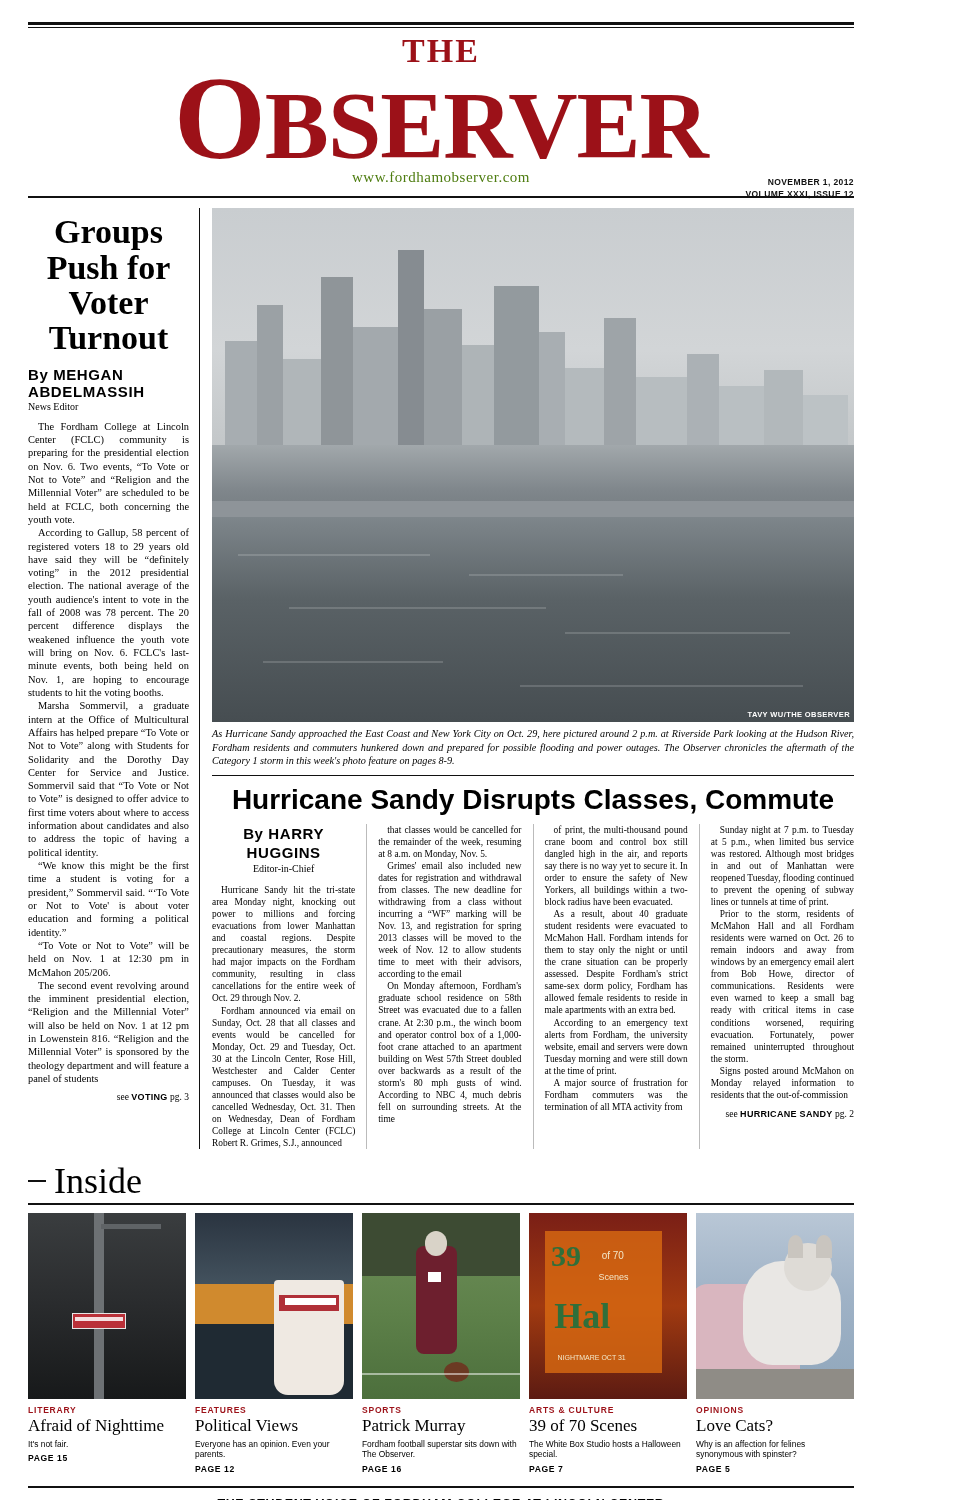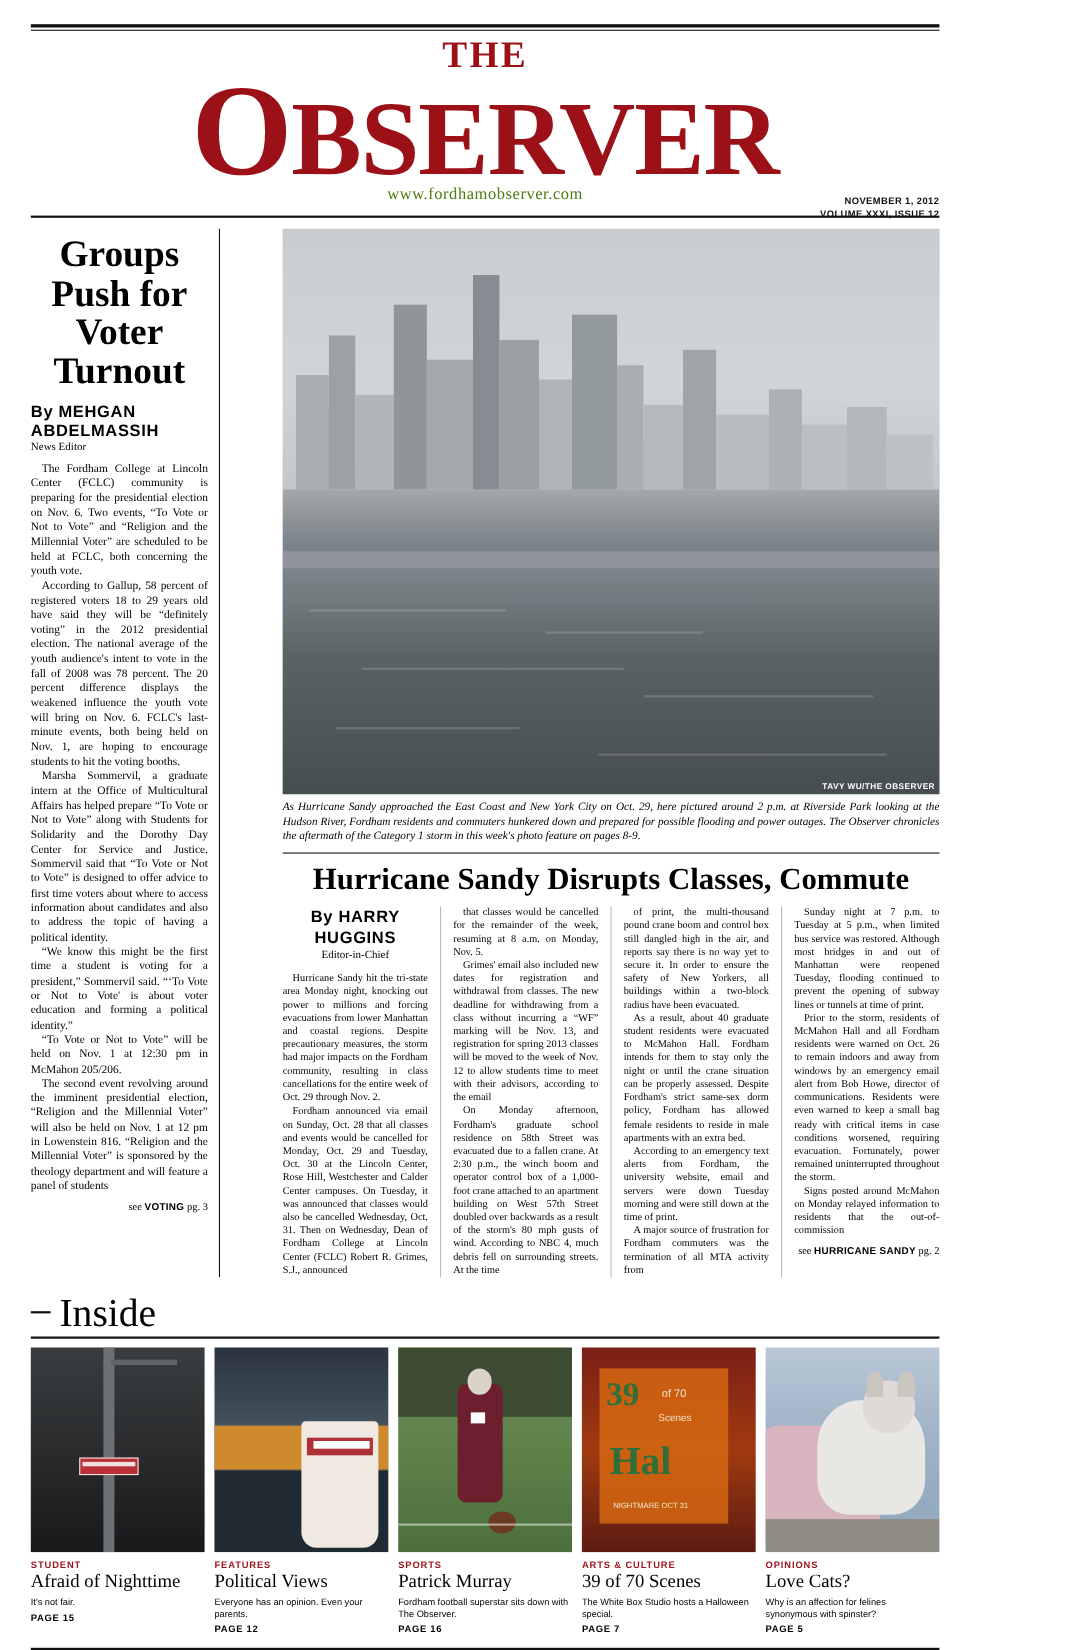--- a/index.html
+++ b/index.html
@@ -51,21 +51,21 @@
     font-family: "Liberation Sans", sans-serif;
     font-size: 8.5px;
     font-weight: bold;
     letter-spacing: 0.4px;
     line-height: 1.45;
     color: #111;
   }
   .rule-mast { height: 2px; background: #111; margin-top: 10px; }
 
   
-  .top-wrap { display: flex; margin-top: 10px; gap: 45px; }
+  .top-wrap { display: flex; margin-top: 10px; }
   .left-col { width: 172px; padding-right: 10px; border-right: 1px solid #111; }
   .right-col { flex: 1; padding-left: 12px; }
 
   .headline-main {
     font-family: "Liberation Serif", serif;
     font-weight: bold;
     font-size: 34px;
     line-height: 1.04;
     text-align: center;
     margin: 6px 0 10px 0;
@@ -124,21 +124,21 @@
     font-size: 10.2px;
     line-height: 1.3;
     font-style: italic;
     text-align: justify;
     margin-top: 5px;
   }
 
   
   .rule-hr2 { height: 1px; background:#111; margin-top: 8px; }
   .headline-sandy {
-    font-family: Liberation Serif, serif;
+    font-family: Liberation Sans, sans-serif;
     font-weight: bold;
     font-size: 28px;
     text-align: center;
     margin: 8px 0 8px 0;
   }
   .sandy-cols { display: flex; gap: 11px; }
   .sandy-col { flex: 1; font-size: 9.4px; line-height: 1.28; text-align: justify; }
   .sandy-col p { margin: 0; text-indent: 9px; }
   .sandy-col .byline { text-align: left; }
   .divider-v { width: 1px; background: #bbb; }
@@ -304,21 +304,21 @@
 
     <div class="cards">
 
       <div class="card">
         <div class="card-img" style="background:linear-gradient(#3a3d3f,#2b2d2f 45%,#17191a 100%);">
           <div style="position:absolute;left:42%;top:0;width:10px;height:100%;background:#6d7174;"></div>
           <div style="position:absolute;left:46%;top:6%;width:38%;height:5px;background:#5f6366;"></div>
           <div style="position:absolute;left:28%;top:54%;width:34%;height:16px;background:#b93038;border:1px solid #e6e6e6;"></div>
           <div style="position:absolute;left:30%;top:56%;width:30%;height:4px;background:#fff;opacity:.85;"></div>
         </div>
-        <div class="card-kicker">STUDENT</div>
+        <div class="card-kicker">LITERARY</div>
         <div class="card-title">Afraid of Nighttime</div>
         <div class="card-desc">It's not fair.</div>
         <div class="card-page">PAGE 15</div>
       </div>
 
       <div class="card">
         <div class="card-img" style="background:linear-gradient(#2a3440,#44535f 40%,#6f4a3e 100%);">
           <div style="position:absolute;left:0;top:38%;width:100%;height:22%;background:#d08a2e;"></div>
           <div style="position:absolute;left:0;top:60%;width:100%;height:40%;background:#1f2a33;"></div>
           <div style="position:absolute;right:6%;top:36%;width:44%;height:62%;background:#efe9e2;border-radius:4px 4px 14px 14px;"></div>

